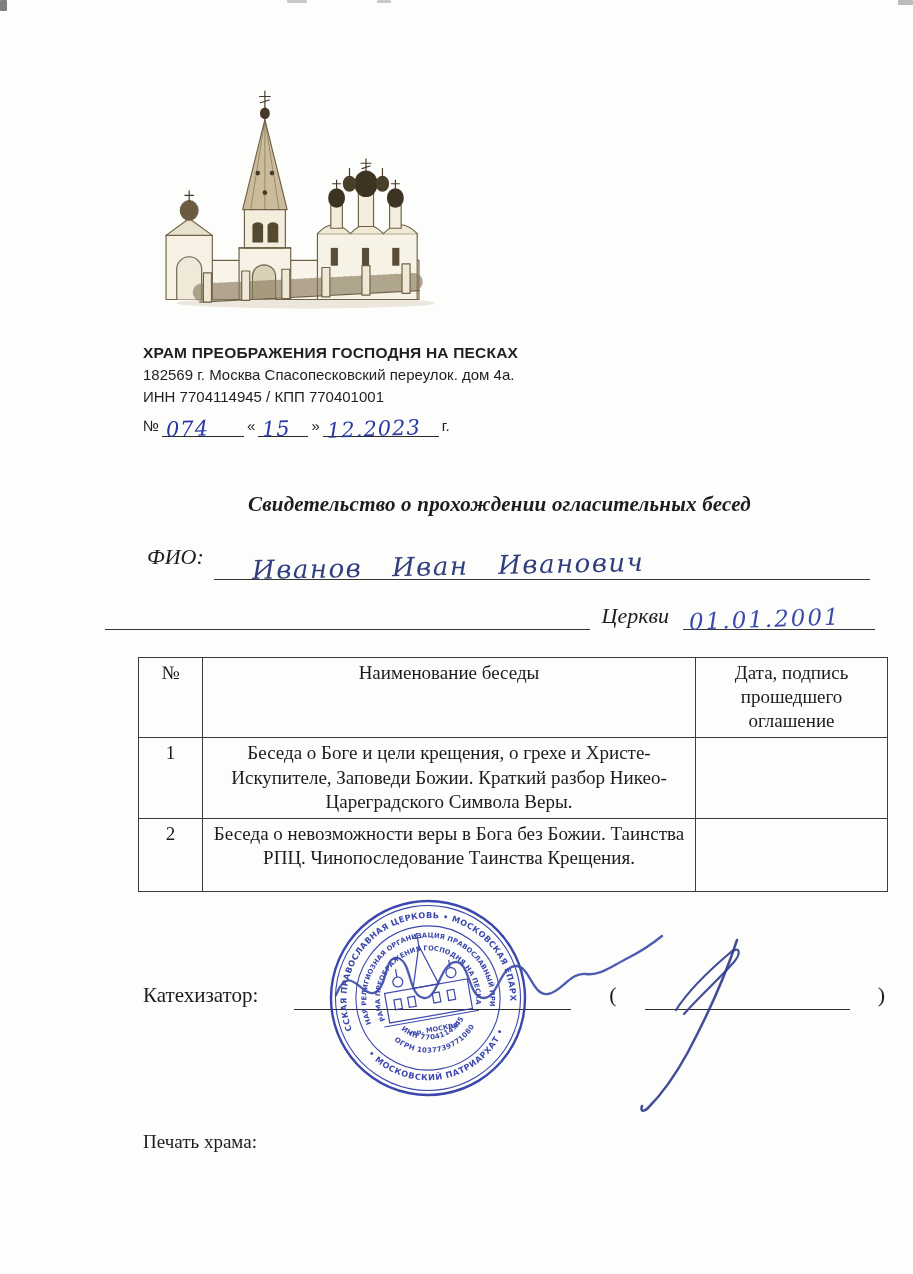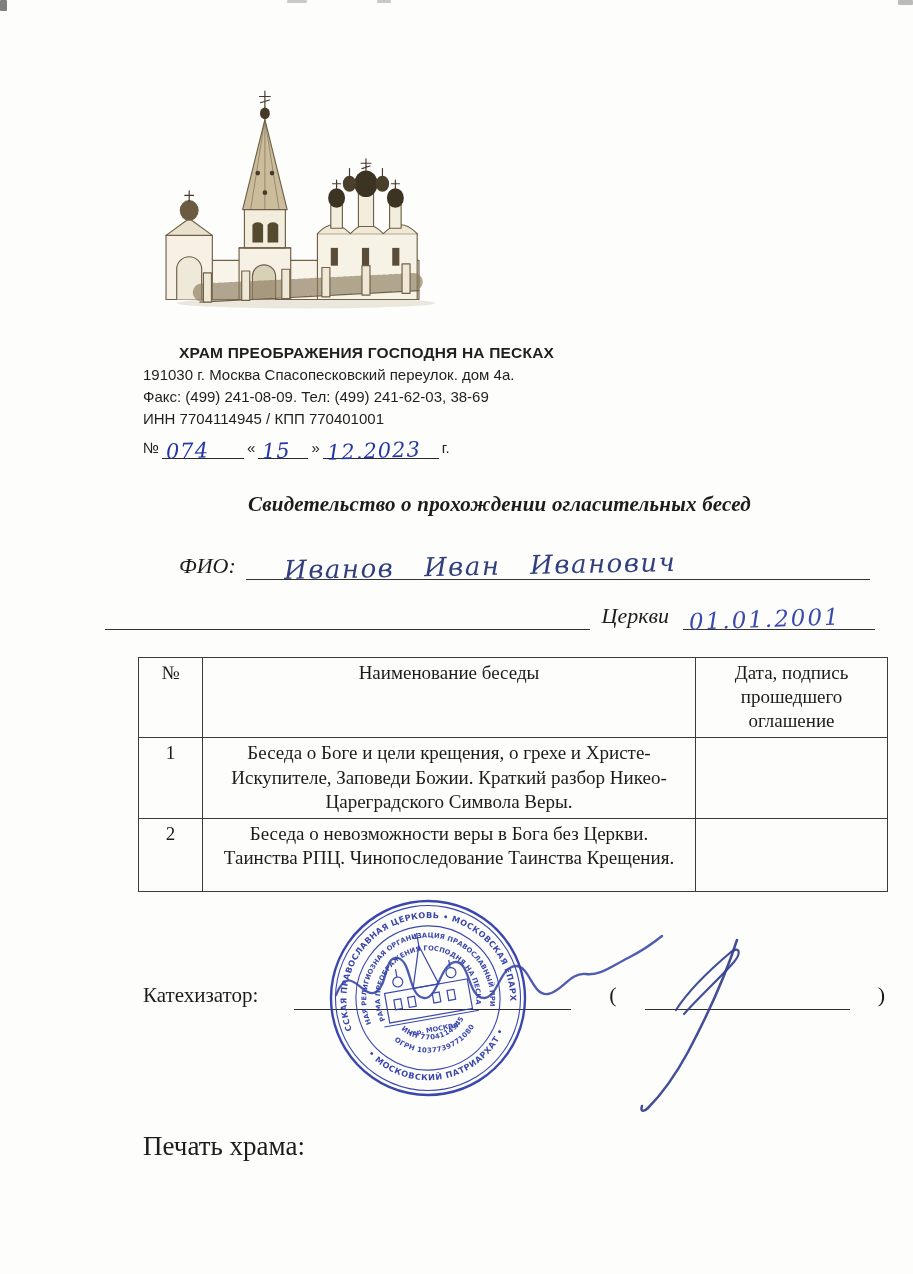--- a/index.html
+++ b/index.html
@@ -21,36 +21,36 @@
   .a2{left:287px;top:0;width:20px;height:3px;}
   .a3{left:377px;top:0;width:14px;height:3px;}
   .a4{left:898px;top:0;width:15px;height:5px;background:#6a6a6a;}
   
   .church-art{position:absolute;left:150px;top:84px;width:285px;height:248px;}
   
   .letterhead{
     position:absolute;left:143px;top:342px;width:560px;
     font-family:"Liberation Sans",sans-serif;font-size:15px;line-height:22px;color:#1f1f1f;
   }
-  .org-name{font-weight:bold;font-size:15.5px;letter-spacing:.2px;margin-left:36px;}
+  .org-name{font-weight:bold;font-size:15.5px;letter-spacing:.2px;}
   .num-line{margin-top:3px;font-size:15px;display:flex;align-items:flex-end;height:26px;}
   .blank{display:inline-block;border-bottom:1.6px solid #2a2a2a;height:24px;position:relative;margin:0 3px;}
   .blank .hw{position:absolute;left:4px;bottom:-4px;white-space:nowrap;}
   .w80{width:82px;} .w50{width:50px;} .w112{width:116px;}
   .hw{
     font-family:"DejaVu Serif",serif;font-style:italic;color:var(--ink-blue);
     font-size:21px;transform:rotate(-2deg);letter-spacing:1px;
   }
   
   .doc-title{
     position:absolute;left:0;top:492px;width:100%;padding-left:86px;
     text-align:center;font-size:21px;font-weight:bold;font-style:italic;letter-spacing:.2px;
   }
   
-  .fio-row{position:absolute;left:147px;right:43px;top:544px;height:36px;display:flex;align-items:flex-end;margin-left:32px;}
+  .fio-row{position:absolute;left:147px;right:43px;top:544px;height:36px;display:flex;}
   .fio-label{font-style:italic;font-size:22px;padding-bottom:1px;}
   .uline{border-bottom:1.8px solid #343434;position:relative;}
   .fio-line{flex:1;margin-left:10px;height:36px;}
   .fio-line .hw-name{
     position:absolute;left:38px;bottom:-2px;font-family:"DejaVu Serif",serif;font-style:italic;
     color:var(--ink-navy);font-size:26px;word-spacing:20px;letter-spacing:1.5px;
     transform:rotate(-1.2deg);white-space:nowrap;
   }
   .age-row{position:absolute;left:105px;right:38px;top:596px;height:34px;display:flex;align-items:flex-end;}
   .age-line-left{flex:1;height:10px;}
@@ -78,21 +78,21 @@
   .stamp-wrap{position:absolute;left:326px;top:896px;width:204px;height:204px;z-index:3;}
   .stamp-wrap svg{width:100%;height:100%;}
   
   .catechist-row{position:absolute;left:143px;top:982px;right:28px;height:28px;display:flex;align-items:flex-end;z-index:1;gap:24px;}
   .cat-label{font-size:21px;padding-bottom:2px;}
   .cat-line1{width:332px;margin-left:12px;height:10px;border-bottom:1.7px solid #2e2e2e;}
   .paren{font-size:22px;margin:0 4px 0 14px;padding-bottom:2px;}
   .paren-close{margin:0 0 0 4px;}
   .cat-line2{width:246px;height:10px;border-bottom:1.7px solid #2e2e2e;}
   
-  .seal-label{position:absolute;left:143px;top:1131px;font-size:27px;}
+  .seal-label{position:absolute;left:143px;top:1131px;font-size:19px;}
   
   .sig-overlay{position:absolute;left:0;top:0;width:913px;height:1274px;pointer-events:none;z-index:4;}
 </style>
 </head>
 <body>
 
 <div class="page">
 
   <div class="artifact a1"></div>
   <div class="artifact a2"></div>
@@ -159,22 +159,21 @@
         <rect x="148" y="208" width="9" height="33" fill="#efe8d6"></rect>
         <rect x="193" y="206" width="9" height="33" fill="#efe8d6"></rect>
         <rect x="238" y="204" width="9" height="33" fill="#efe8d6"></rect>
         <rect x="283" y="202" width="9" height="33" fill="#efe8d6"></rect>
       </g>
     </svg>
   </div>
 
   <div class="letterhead">
     <div class="org-name">ХРАМ ПРЕОБРАЖЕНИЯ ГОСПОДНЯ НА ПЕСКАХ</div>
-    <div>191030 г. Москва Спасопесковский переулок. дом 4а.</div>
-    <div>Факс: (499) 241-08-09. Тел: (499) 241-62-03, 38-69</div>
+    <div>182569 г. Москва Спасопесковский переулок. дом 4а.</div>
     <div>ИНН 7704114945 / КПП 770401001</div>
     <div class="num-line">
       <span>№</span>
       <span class="blank w80">
           <span class="hw">074</span>
         </span>
       <span>«</span>
       <span class="blank w50">
           <span class="hw">15</span>
         </span>
@@ -212,21 +211,21 @@
       </tr>
     </thead>
     <tbody>
       <tr class="body-row">
         <td>1</td>
         <td>Беседа о Боге и цели крещения, о грехе и Христе-Искупителе, Заповеди Божии. Краткий разбор Никео-Цареградского Символа Веры.</td>
         <td></td>
       </tr>
       <tr class="body-row">
         <td>2</td>
-        <td>Беседа о невозможности веры в Бога без Церкви. Таинства РПЦ. Чинопоследование Таинства Крещения.</td>
+        <td>Беседа о невозможности веры в Бога без Божии. Таинства РПЦ. Чинопоследование Таинства Крещения.</td>
         <td></td>
       </tr>
     </tbody>
   </table>
 
   <div class="catechist-row">
     <span class="cat-label">Катехизатор:</span>
     <span class="cat-line1"></span>
     <span class="paren">(</span>
     <span class="cat-line2"></span>

